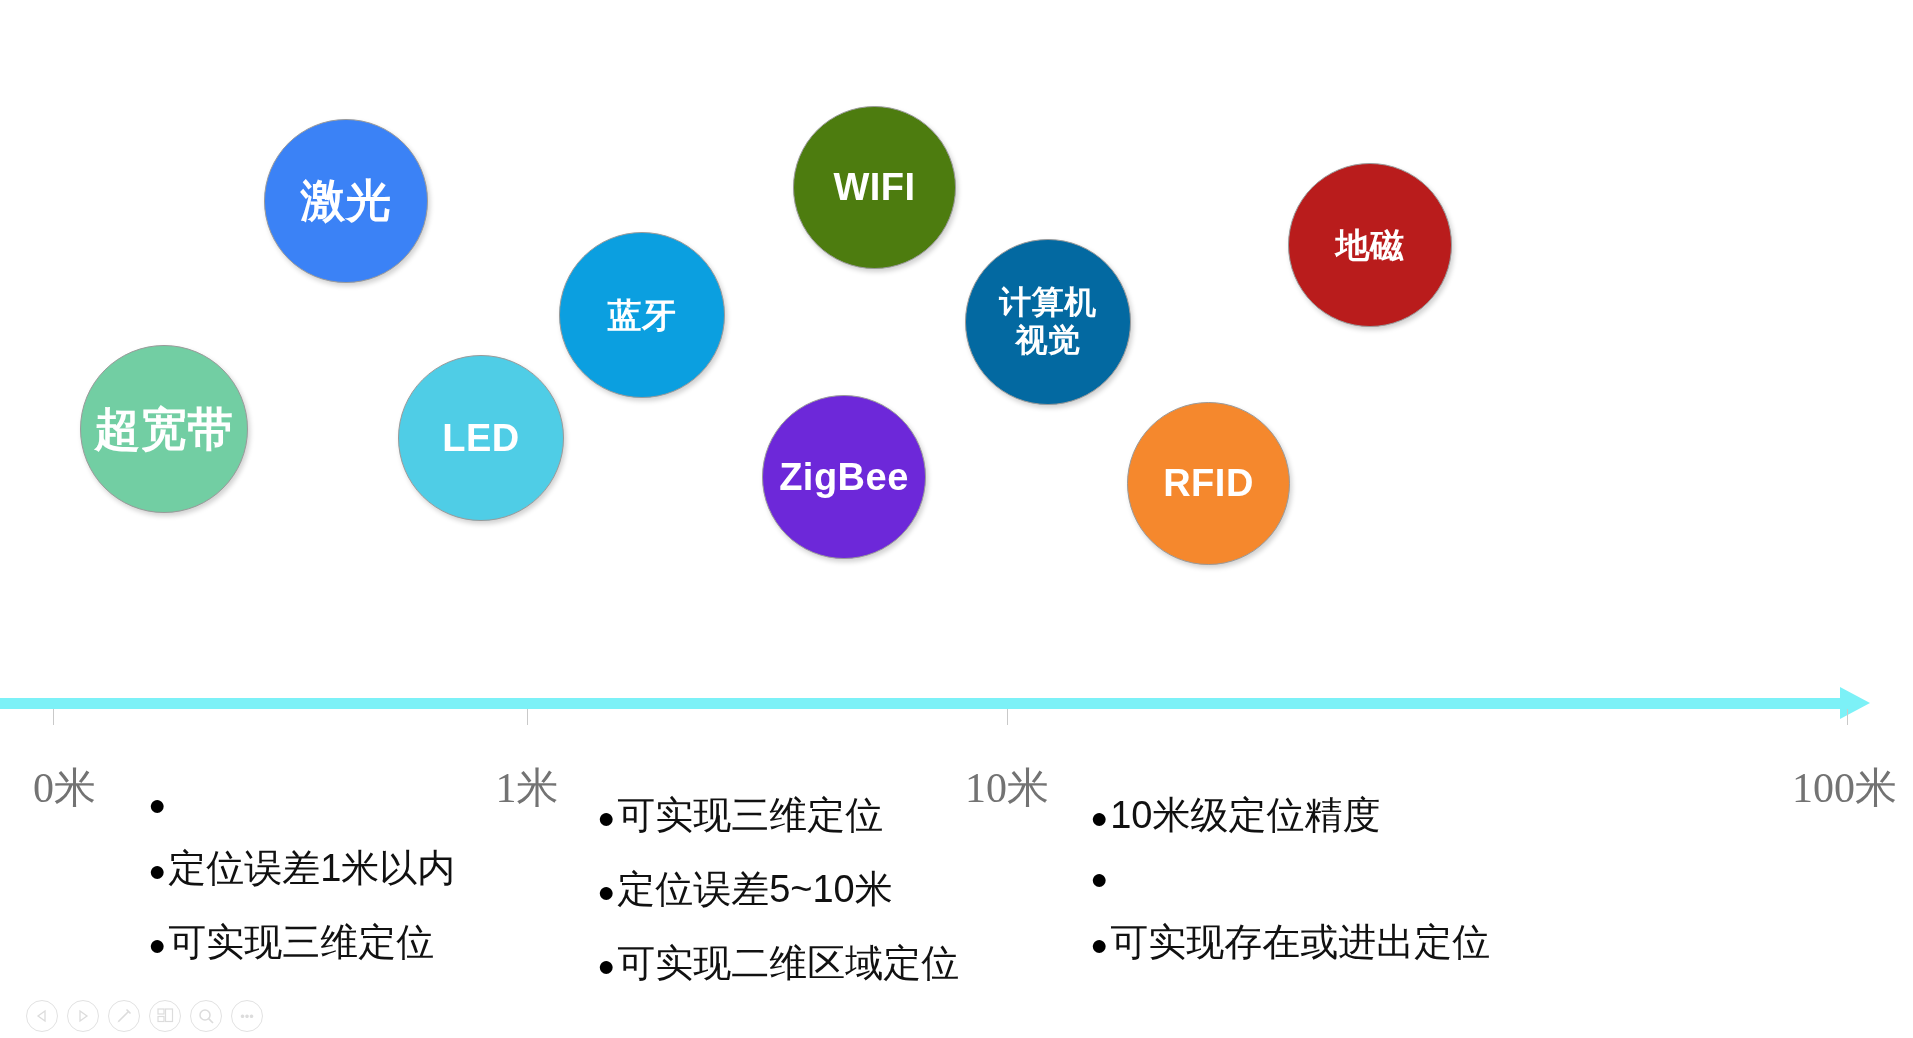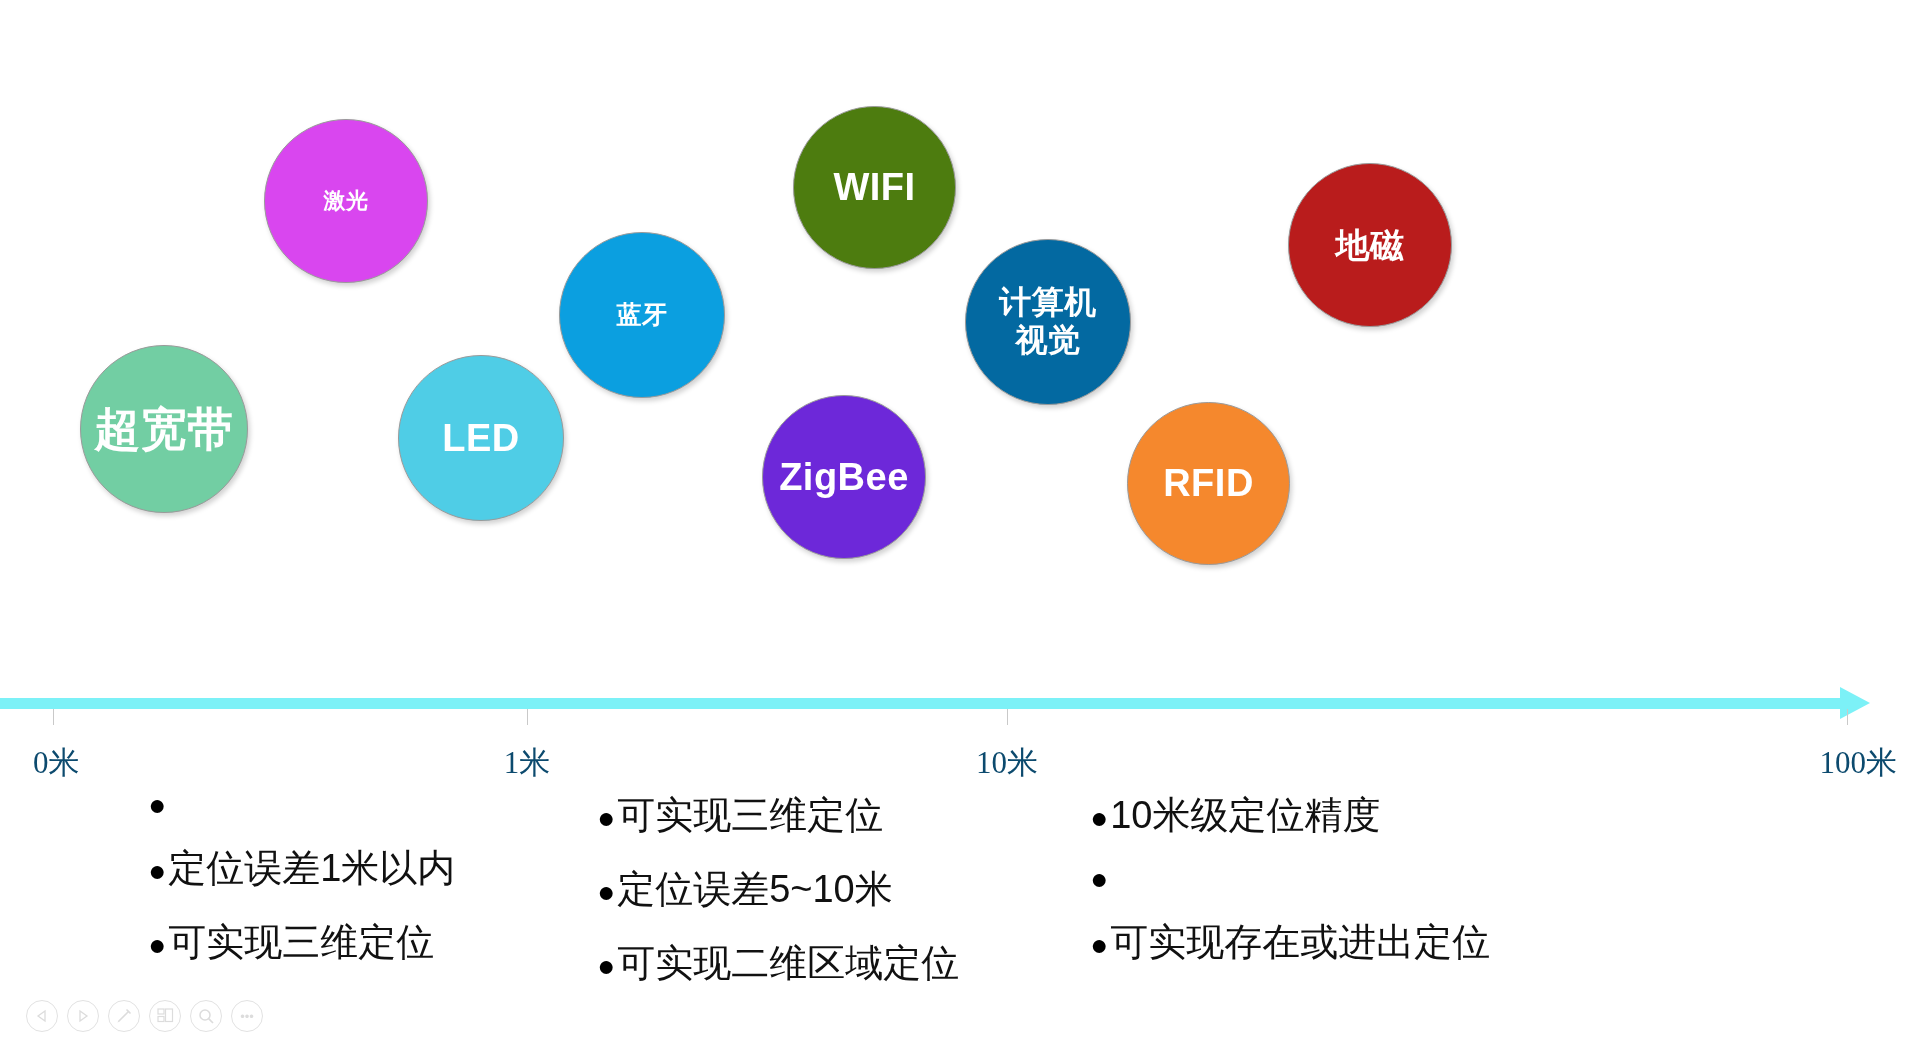--- a/index.html
+++ b/index.html
@@ -68,23 +68,23 @@
   }
   .tick {
     position: absolute;
     top: 19px;
     width: 1px;
     height: 16px;
     background: #c9c9c9;
   }
   .tick-label {
     position: absolute;
-    top: 742px;
-    font-size: 31px;
-    color: #0c4a6e;
+    top: 760px;
+    font-size: 42px;
+    color: #737373;
     font-family: "Liberation Serif", "DejaVu Serif", serif;
     white-space: nowrap;
   }
 
   
   .bullet-col {
     position: absolute;
     top: 790px;
   }
   .bullet-row {
@@ -133,27 +133,27 @@
 </style>
 </head>
 <body>
 
 <div id="slide">
 
   <div id="bubbles-layer">
       <div class="bubble" style="left: 80px; top: 345px; width: 168px; height: 168px; background: rgb(114, 206, 163); font-size: 46px;">
         <span class="lbl">超宽带</span>
       </div>
-      <div class="bubble" style="left: 264px; top: 119px; width: 164px; height: 164px; background: #d946ef; font-size: 22px;">
+      <div class="bubble" style="left: 264px; top: 119px; width: 164px; height: 164px; background: #3b82f6; font-size: 45px;">
         <span class="lbl">激光</span>
       </div>
       <div class="bubble" style="left: 398px; top: 355px; width: 166px; height: 166px; background: rgb(79, 205, 230); font-size: 38px;">
         <span class="lbl">LED</span>
       </div>
-      <div class="bubble" style="left: 559px; top: 232px; width: 166px; height: 166px; background: rgb(11, 159, 224); font-size: 25px;">
+      <div class="bubble" style="left: 559px; top: 232px; width: 166px; height: 166px; background: rgb(11, 159, 224); font-size: 34px;">
         <span class="lbl">蓝牙</span>
       </div>
       <div class="bubble" style="left: 762px; top: 395px; width: 164px; height: 164px; background: #6d28d9; font-size: 38px;">
         <span class="lbl">ZigBee</span>
       </div>
       <div class="bubble" style="left: 793px; top: 106px; width: 163px; height: 163px; background: #4d7c0f; font-size: 38px;">
         <span class="lbl">WIFI</span>
       </div>
       <div class="bubble" style="left: 965px; top: 239px; width: 166px; height: 166px; background: #0369a1; font-size: 32px;">
         <span class="lbl">计算机

